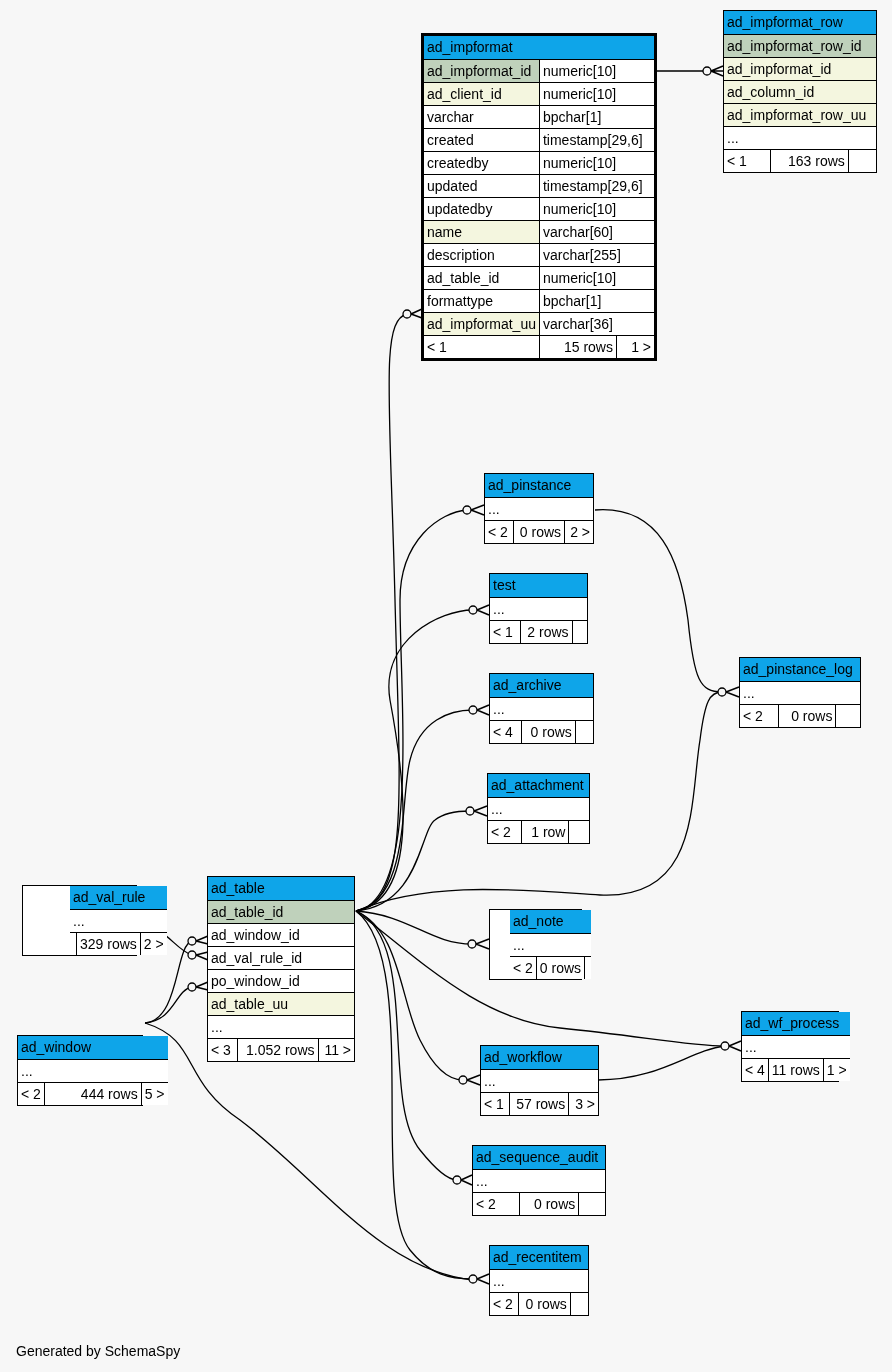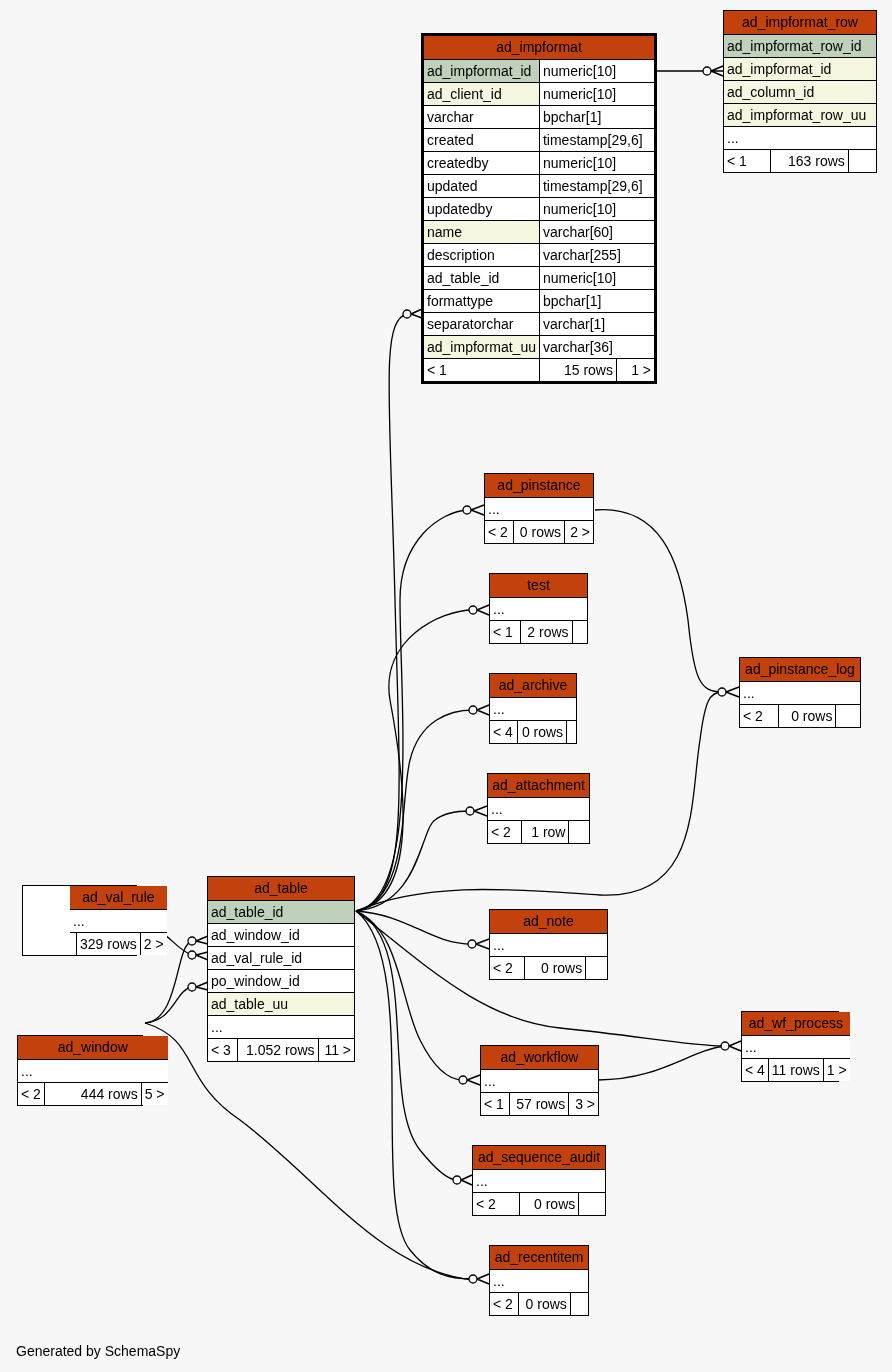--- a/index.html
+++ b/index.html
@@ -3,21 +3,21 @@
 <meta charset="utf-8">
 <style>
   html, body { margin:0; padding:0; }
   body { width:892px; height:1372px; background:#f7f7f7; position:relative; overflow:hidden;
          font-family:"Liberation Sans", sans-serif; font-size:14px; color:#000; }
   #edges { position:absolute; left:0; top:0; width:892px; height:1372px; pointer-events:none; }
   .tbl { position:absolute; border:1px solid #000; background:#fff; box-sizing:border-box; }
   .tbl.focus { border:3px solid #000; }
   .tbl table { border-collapse:collapse; width:100%; }
   .tbl td { border:1px solid #000; height:23px; padding:0 3px; white-space:nowrap; box-sizing:border-box; }
-  .tbl td.title { background:#c2410c; text-align:center;margin-top:8px; }
+  .tbl td.title { background:#0ea5e9; text-align:left;margin-top:8px; }
   .tbl td.pk { background:#bfd1bb; }
   .tbl td.fk { background:#f4f6df; }
   .tbl td.plain { background:#fff; }
   .tbl td.foot { background:#fff; }
   .tbl tr:first-child td { border-top:none; }
   .tbl tr td:first-child { border-left:none; }
   .tbl tr td:last-child { border-right:none; }
   .tbl tr:last-child td { border-bottom:none; }
   .r { text-align:right; }
   #footer { position:absolute; left:16px; top:1343px; font-size:14px; }
@@ -127,24 +127,20 @@
         </tr>
         <tr>
           <td class="plain">ad_table_id</td>
           <td class="plain" colspan="2">numeric[10]</td>
         </tr>
         <tr>
           <td class="plain">formattype</td>
           <td class="plain" colspan="2">bpchar[1]</td>
         </tr>
         <tr>
-          <td class="plain">separatorchar</td>
-          <td class="plain" colspan="2">varchar[1]</td>
-        </tr>
-        <tr>
           <td class="fk">ad_impformat_uu</td>
           <td class="plain" colspan="2">varchar[36]</td>
         </tr>
         <tr>
           <td class="foot " style="width: 46px;">&lt; 1</td>
           <td class="foot r" style="width: 77px;">15 rows</td>
           <td class="foot r">1 &gt;</td>
         </tr>
       </tbody>
     </table>
@@ -241,21 +237,21 @@
             <td class="plain" colspan="3">...</td>
           </tr>
           <tr>
             <td class="foot " style="width: 31px;">&lt; 1</td>
             <td class="foot r" style="width: 52px;">2 rows</td>
             <td class="foot r" style="width: 16px;"></td>
           </tr>
         </tbody>
       </table>
     </div>
-    <div class="tbl" style="left: 489px; top: 673px; width: 88px;">
+    <div class="tbl" style="left: 489px; top: 673px; width: 105px;">
       <table>
         <tbody>
           <tr>
             <td class="title" colspan="3">ad_archive</td>
           </tr>
           <tr>
             <td class="plain" colspan="3">...</td>
           </tr>
           <tr>
             <td class="foot " style="width: 30px;">&lt; 4</td>
@@ -326,21 +322,21 @@
             <td class="plain" colspan="3">...</td>
           </tr>
           <tr>
             <td class="foot " style="width: 29px;">&lt; 2</td>
             <td class="foot r" style="width: 65px; padding-left: 36px;">444 rows</td>
             <td class="foot r" style="width: 30px;">5 &gt;</td>
           </tr>
         </tbody>
       </table>
     </div>
-    <div class="tbl" style="left: 489px; top: 909px; width: 119px;">
+    <div class="tbl" style="left: 489px; top: 909px; width: 93px; padding-left: 20px;">
       <table>
         <tbody>
           <tr>
             <td class="title" colspan="3">ad_note</td>
           </tr>
           <tr>
             <td class="plain" colspan="3">...</td>
           </tr>
           <tr>
             <td class="foot " style="width: 29px;">&lt; 2</td>

